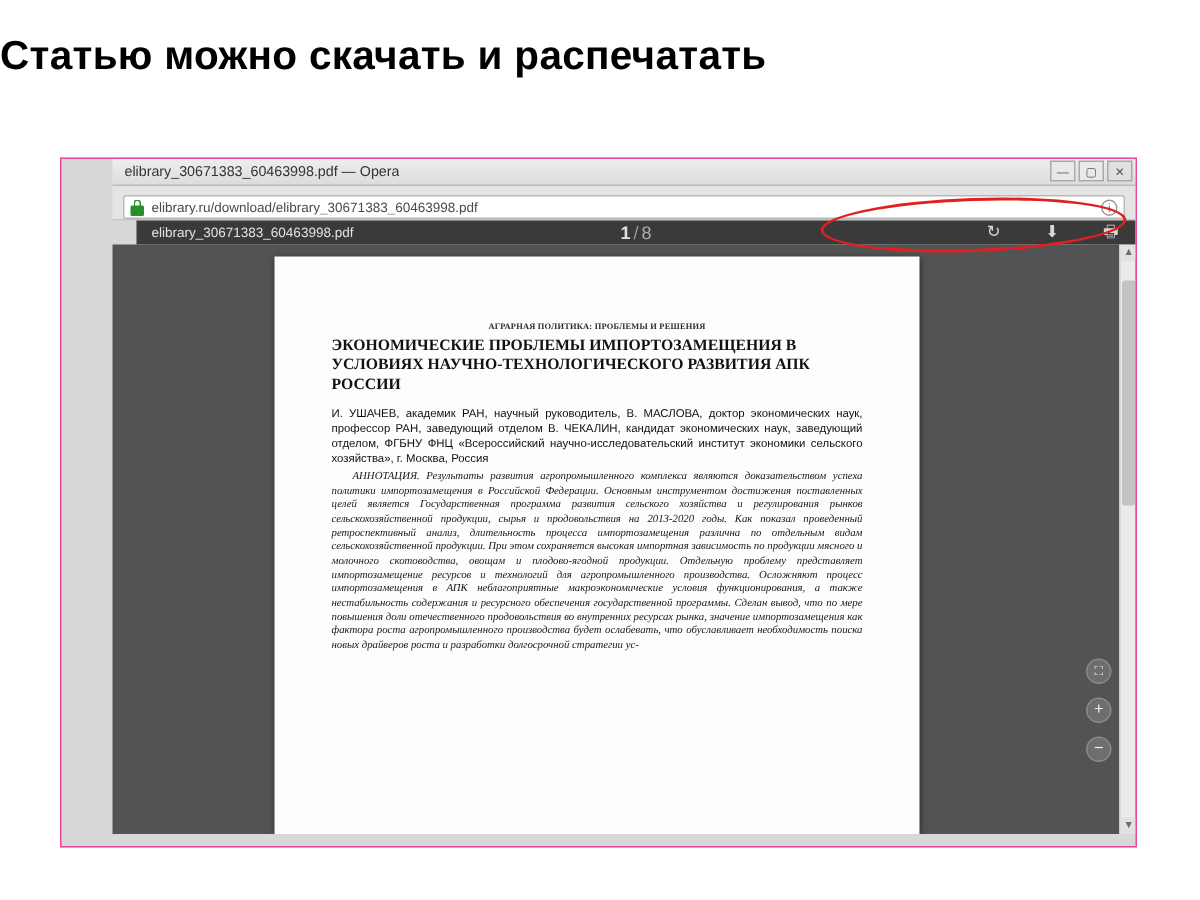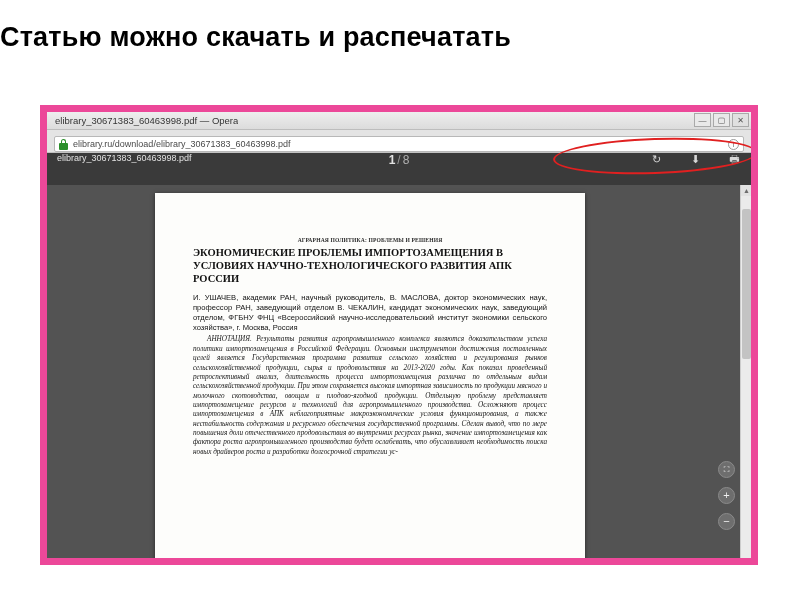--- a/index.html
+++ b/index.html
@@ -34,23 +34,24 @@
   }
 
   
   .browser-window {
     position: absolute;
     left: 40px;
     top: 105px;
     width: 718px;
     height: 460px;
     background: #d8d8d8;
-    border: 7px solid #ec4899;
-    box-sizing: border-box;
-    overflow: hidden;
+    border: 1px solid #ec4899;
+    box-sizing: border-box;
+    overflow: hidden;
+    padding-left: 34px;
   }
 
   .titlebar {
     position: relative;
     height: 18px;
     background: linear-gradient(to bottom, #eeeeee, #dcdcdc);
     border-bottom: 1px solid #bdbdbd;
     display: flex;
     align-items: center;
     padding: 0 4px;
@@ -163,28 +164,30 @@
     height: 32px;
     border: 2.5px solid #e02020;
     border-radius: 50%;
     transform: rotate(-2deg);
     pointer-events: none;
     z-index: 30;
   }
 
   
   .pdf-toolbar {
-    height: 32px;
+    height: 16px;
     background: #3a3a3a;
     display: flex;
+    align-items: center;
     padding: 0 10px;
     box-sizing: border-box;
     color: #d6d6d6;
     font-size: 9px;
     position: relative;
+    margin-left: 16px;
   }
   .pdf-filename {
     color: #e2e2e2;
     font-size: 9px;
     white-space: nowrap;
   }
   .pdf-pagecount {
     position: absolute;
     left: 50%;
     transform: translateX(-50%);

